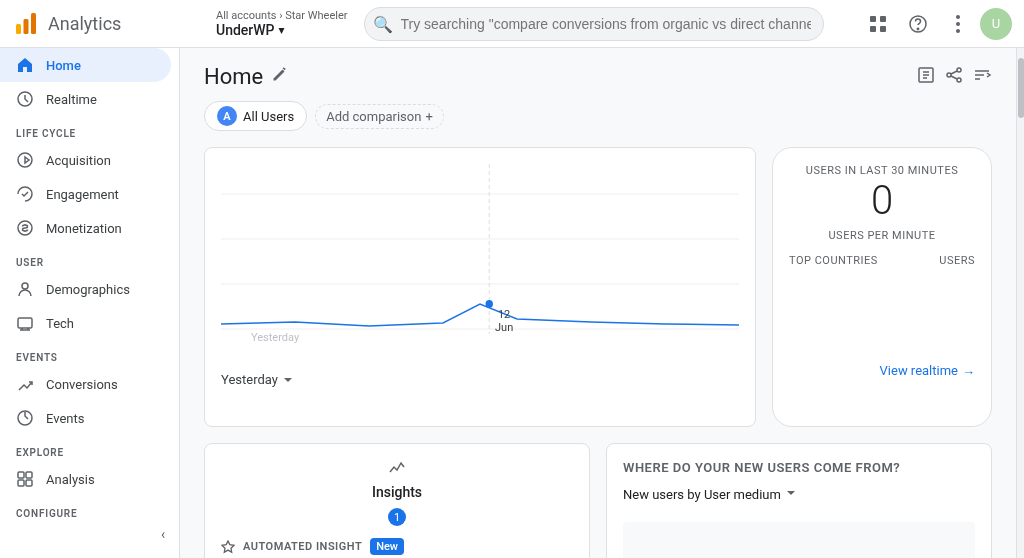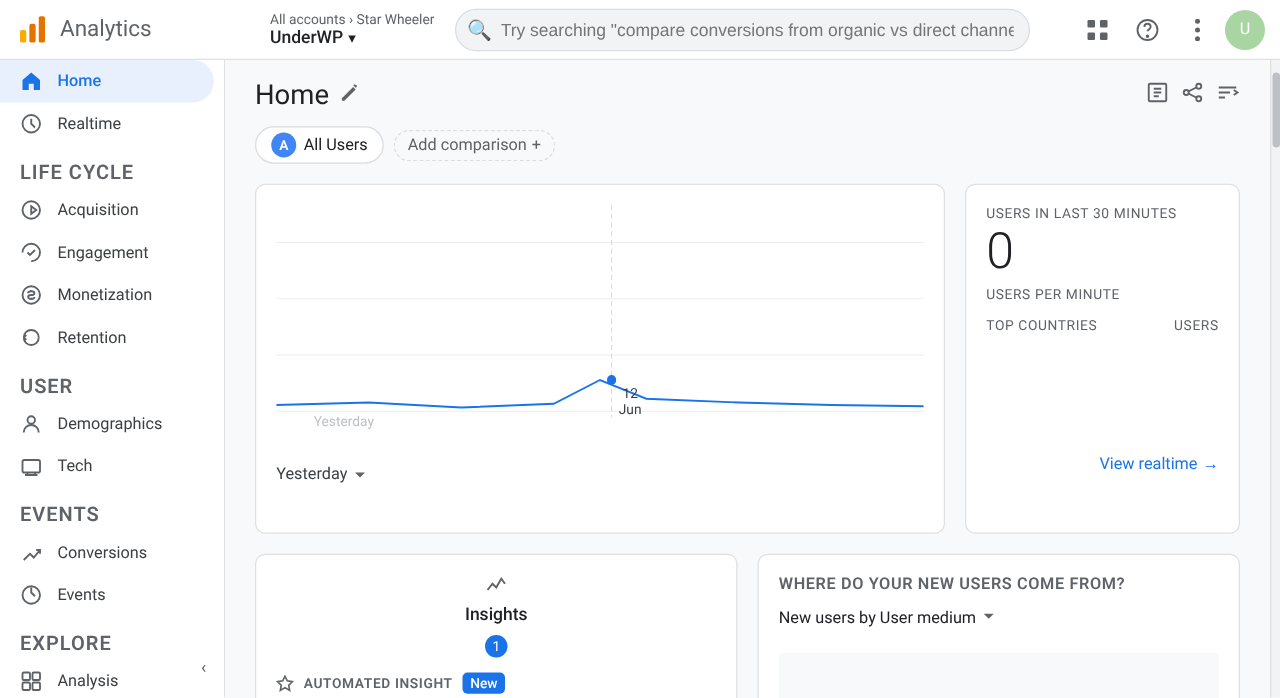--- a/index.html
+++ b/index.html
@@ -22,42 +22,42 @@
     #avatar { width: 32px; height: 32px; border-radius: 50%; background: #a8d5a2; display: flex; align-items: center; justify-content: center; font-size: 13px; color: #fff; cursor: pointer; }
 
     
     #layout { display: flex; height: calc(558px - 48px); }
 
     
     #sidebar { width: 180px; background: #fff; border-right: 1px solid #e0e0e0; overflow-y: auto; flex-shrink: 0; padding-bottom: 16px; position: relative; }
     .sidebar-item { display: flex; align-items: center; gap: 12px; padding: 8px 16px; cursor: pointer; font-size: 13px; color: #3c4043; border-radius: 0 24px 24px 0; margin-right: 8px; }
     .sidebar-item.active { background: #e8f0fe; color: #1a73e8; font-weight: 500; }
     .sidebar-item .item-icon { width: 18px; height: 18px; flex-shrink: 0; }
-    .sidebar-section-label { font-size: 16px; font-weight: 600; color: #5f6368; padding: 12px 16px 4px; letter-spacing: 0.8px; text-transform: uppercase; }
+    .sidebar-section-label { font-size: 10px; font-weight: 600; color: #5f6368; padding: 12px 16px 4px; letter-spacing: 0.8px; text-transform: uppercase; }
     .sidebar-collapse { position: absolute; bottom: 8px; right: 0; width: 32px; height: 32px; display: flex; align-items: center; justify-content: center; cursor: pointer; color: #5f6368; }
 
     
     #main { flex: 1; overflow-y: auto; padding: 16px 24px; background: #f8f9fa; }
     #page-header { display: flex; align-items: center; justify-content: space-between; margin-bottom: 12px; }
     #page-title-row { display: flex; align-items: center; gap: 8px; }
     #page-title { font-size: 22px; font-weight: 400; color: #202124; }
     #page-title-icon { color: #5f6368; font-size: 16px; cursor: pointer; }
     #header-actions { display: flex; gap: 8px; }
     #header-actions .action-icon { color: #5f6368; cursor: pointer; font-size: 18px; }
     
     
     #filter-row { display: flex; align-items: center; gap: 8px; margin-bottom: 16px; }
     .filter-chip { display: flex; align-items: center; gap: 6px; padding: 4px 12px; border: 1px solid #dadce0; border-radius: 16px; font-size: 13px; color: #202124; background: #fff; cursor: pointer; }
     .filter-chip .avatar-small { width: 20px; height: 20px; border-radius: 50%; background: #4285f4; display: flex; align-items: center; justify-content: center; color: #fff; font-size: 11px; font-weight: 600; }
     .add-comparison { display: flex; align-items: center; gap: 4px; padding: 4px 10px; border: 1px dashed #dadce0; border-radius: 16px; font-size: 13px; color: #5f6368; cursor: pointer; background: transparent; }
 
     
     #cards-row { display: flex; gap: 16px; margin-bottom: 16px; }
     #chart-card { flex: 1; background: #fff; border-radius: 8px; border: 1px solid #e0e0e0; padding: 16px; min-height: 280px; position: relative; }
-    #realtime-card { width: 220px; background: #fff; border-radius: 8px; border: 1px solid #e0e0e0; padding: 16px; }
+    #realtime-card { width: 220px; background: #fff; border-radius: 20px; border: 1px solid #e0e0e0; padding: 16px; text-align: center; }
     
     
     #chart-area { width: 100%; height: 200px; position: relative; }
     #chart-footer { display: flex; align-items: center; justify-content: space-between; margin-top: 8px; }
     #date-selector { display: flex; align-items: center; gap: 4px; font-size: 13px; color: #3c4043; cursor: pointer; }
     
     .chart-label-yesterday { position: absolute; bottom: 20px; left: 30px; font-size: 11px; color: #bdc1c6; }
     .chart-label-jun12 { position: absolute; bottom: 55px; left: calc(50% + 20px); font-size: 11px; color: #3c4043; text-align: center; }
     
     
@@ -188,28 +188,20 @@
     </div>
 
     <div class="sidebar-item">
       <svg class="item-icon" viewBox="0 0 18 18" fill="none" stroke="#5f6368" stroke-width="1.5">
           <circle cx="9" cy="9" r="7"></circle>
           <path d="M9 5v1m0 6v1M6.5 7.5C6.5 6.7 7.2 6 9 6s2.5.7 2.5 1.5S10.5 9 9 9s-2.5.8-2.5 1.5S7.2 12 9 12s2.5-.7 2.5-1.5"></path>
         </svg>
       <span>Monetization</span>
     </div>
 
-    <div class="sidebar-item">
-      <svg class="item-icon" viewBox="0 0 18 18" fill="none" stroke="#5f6368" stroke-width="1.5">
-          <path d="M3 9a6 6 0 0 1 6-6v0a6 6 0 0 1 6 6"></path>
-          <path d="M15 9a6 6 0 0 1-6 6v0a6 6 0 0 1-6-6"></path>
-          <path d="M3 9l2-2M3 9l2 2"></path>
-        </svg>
-      <span>Retention</span>
-    </div>
 
     <div class="sidebar-section-label">USER</div>
 
     <div class="sidebar-item">
       <svg class="item-icon" viewBox="0 0 18 18" fill="none" stroke="#5f6368" stroke-width="1.5">
           <circle cx="9" cy="6" r="3"></circle>
           <path d="M3 16c0-3.3 2.7-6 6-6s6 2.7 6 6"></path>
         </svg>
       <span>Demographics</span>
     </div>

